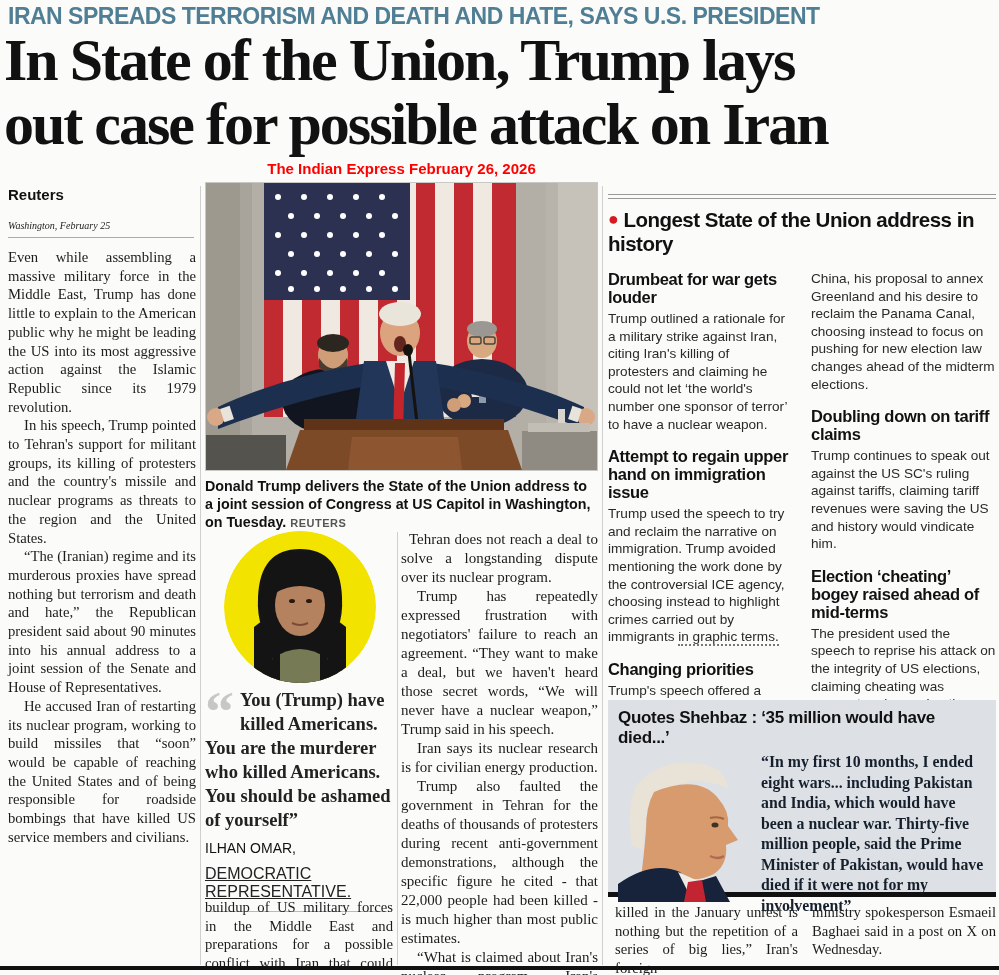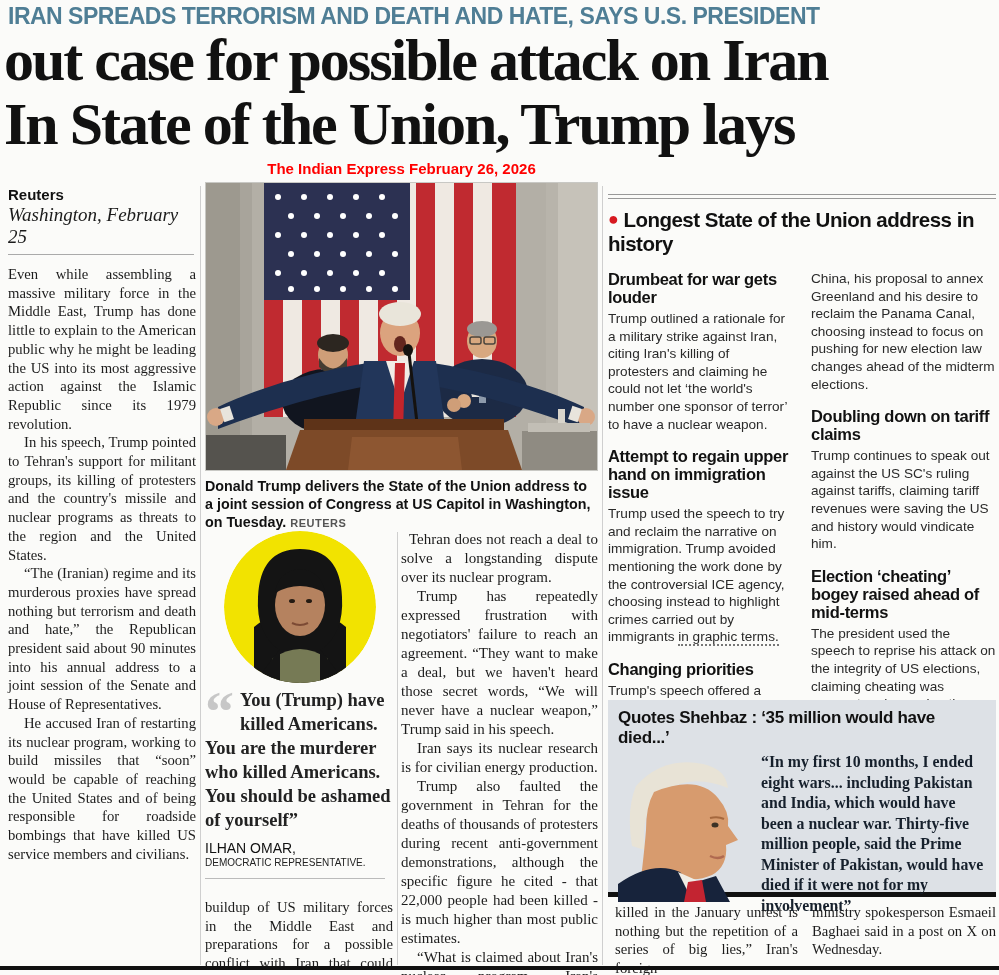--- a/index.html
+++ b/index.html
@@ -13,38 +13,38 @@
             font-family:"Liberation Serif",serif;font-weight:900;color:#111;
             font-size:60px;line-height:64px;letter-spacing:-2px;white-space:nowrap;}
   .watermark{position:absolute;left:0;top:160px;width:803px;text-align:center;
              font-family:"Liberation Sans",sans-serif;font-weight:bold;font-size:15px;color:#f00;}
   
   .vrule{position:absolute;width:1px;background:#cfcfcf;}
   .page-bottom{position:absolute;left:0;top:966px;width:999px;height:4px;background:#111;}
   
   #col1{position:absolute;left:8px;top:186px;width:188px;}
   .byline{font-family:"Liberation Sans",sans-serif;font-weight:bold;font-size:15px;color:#111;}
-  .dateline{font-style:italic;font-size:19px;margin-top:1px;}
+  .dateline{font-style:italic;font-size:10px;margin-top:17px;}
   .byline-rule{border-bottom:1.5px solid #aaa;margin:6px 0 10px 0;width:186px;}
   .serif-body{font-size:14.7px;line-height:18.7px;text-align:justify;color:#1c1c1c;}
   .para{margin:0;}
   .para + .para{text-indent:16px;}
   
   #photo{position:absolute;left:205px;top:182px;width:393px;height:289px;border:1px solid #c8c8c4;box-sizing:border-box;}
   #caption{position:absolute;left:205px;top:477px;width:392px;
            font-family:"Liberation Sans",sans-serif;font-weight:bold;font-size:14.3px;line-height:18px;color:#111;}
   .credit{font-size:11px;color:#555;letter-spacing:0.5px;}
   
   #omar{position:absolute;left:224px;top:531px;width:152px;height:152px;}
   #pullquote{position:absolute;left:205px;top:688px;width:186px;}
   .pq-mark{float:left;font-family:"Liberation Serif",serif;font-size:58px;line-height:40px;
            color:#c7c7c7;margin:4px 6px 0 0;font-weight:bold;}
   .pq-text{font-family:"Liberation Serif",serif;font-weight:bold;font-size:18.5px;line-height:24px;color:#222;}
   .pq-attr{clear:both;font-family:"Liberation Sans",sans-serif;font-weight:normal;font-size:14px;margin-top:8px;color:#111;}
-  .pq-role{font-family:"Liberation Sans",sans-serif;font-size:10px;color:#222;margin-top:1px;}
+  .pq-role{font-family:"Liberation Sans",sans-serif;font-size:16px;color:#222;margin-top:9px;text-decoration:underline;}
   .pq-rule{border-bottom:1px solid #bbb;width:180px;margin-top:10px;}
   #col2b{position:absolute;left:205px;top:898px;width:188px;}
   
   #col3{position:absolute;left:401px;top:530px;width:197px;}
   
   #sidebar{position:absolute;left:608px;top:194px;width:388px;}
   .dbl-rule{height:3px;border-top:1px solid #999;border-bottom:1px solid #999;margin-bottom:9px;}
   .side-title{font-family:"Liberation Sans",sans-serif;font-weight:bold;font-size:20.5px;
               letter-spacing:-0.5px;color:#111;}
   .red-dot{color:#d71920;font-size:18px;vertical-align:2px;margin-right:5px;}
@@ -68,22 +68,22 @@
             line-height:20.5px;color:#16202c;padding-left:8px;}
   
   #col4b{position:absolute;left:615px;top:903px;width:183px;}
   #col5b{position:absolute;left:812px;top:903px;width:184px;}
 </style>
 </head>
 <body>
 
 <div class="kicker">IRAN SPREADS TERRORISM AND DEATH AND HATE, SAYS U.S. PRESIDENT</div>
 <div class="headline">
+  <div>In State of the Union, Trump lays</div>
   <div>out case for possible attack on Iran</div>
-  <div>In State of the Union, Trump lays</div>
 </div>
 <div class="watermark">The Indian Express February 26, 2026</div>
 
 <div class="vrule" style="left:200px;top:186px;height:779px;"></div>
 <div class="vrule" style="left:397px;top:532px;height:433px;"></div>
 <div class="vrule" style="left:602px;top:186px;height:779px;"></div>
 
 <div id="col1">
   <div class="byline">Reuters</div>
   <div class="dateline">Washington, February 25</div>

